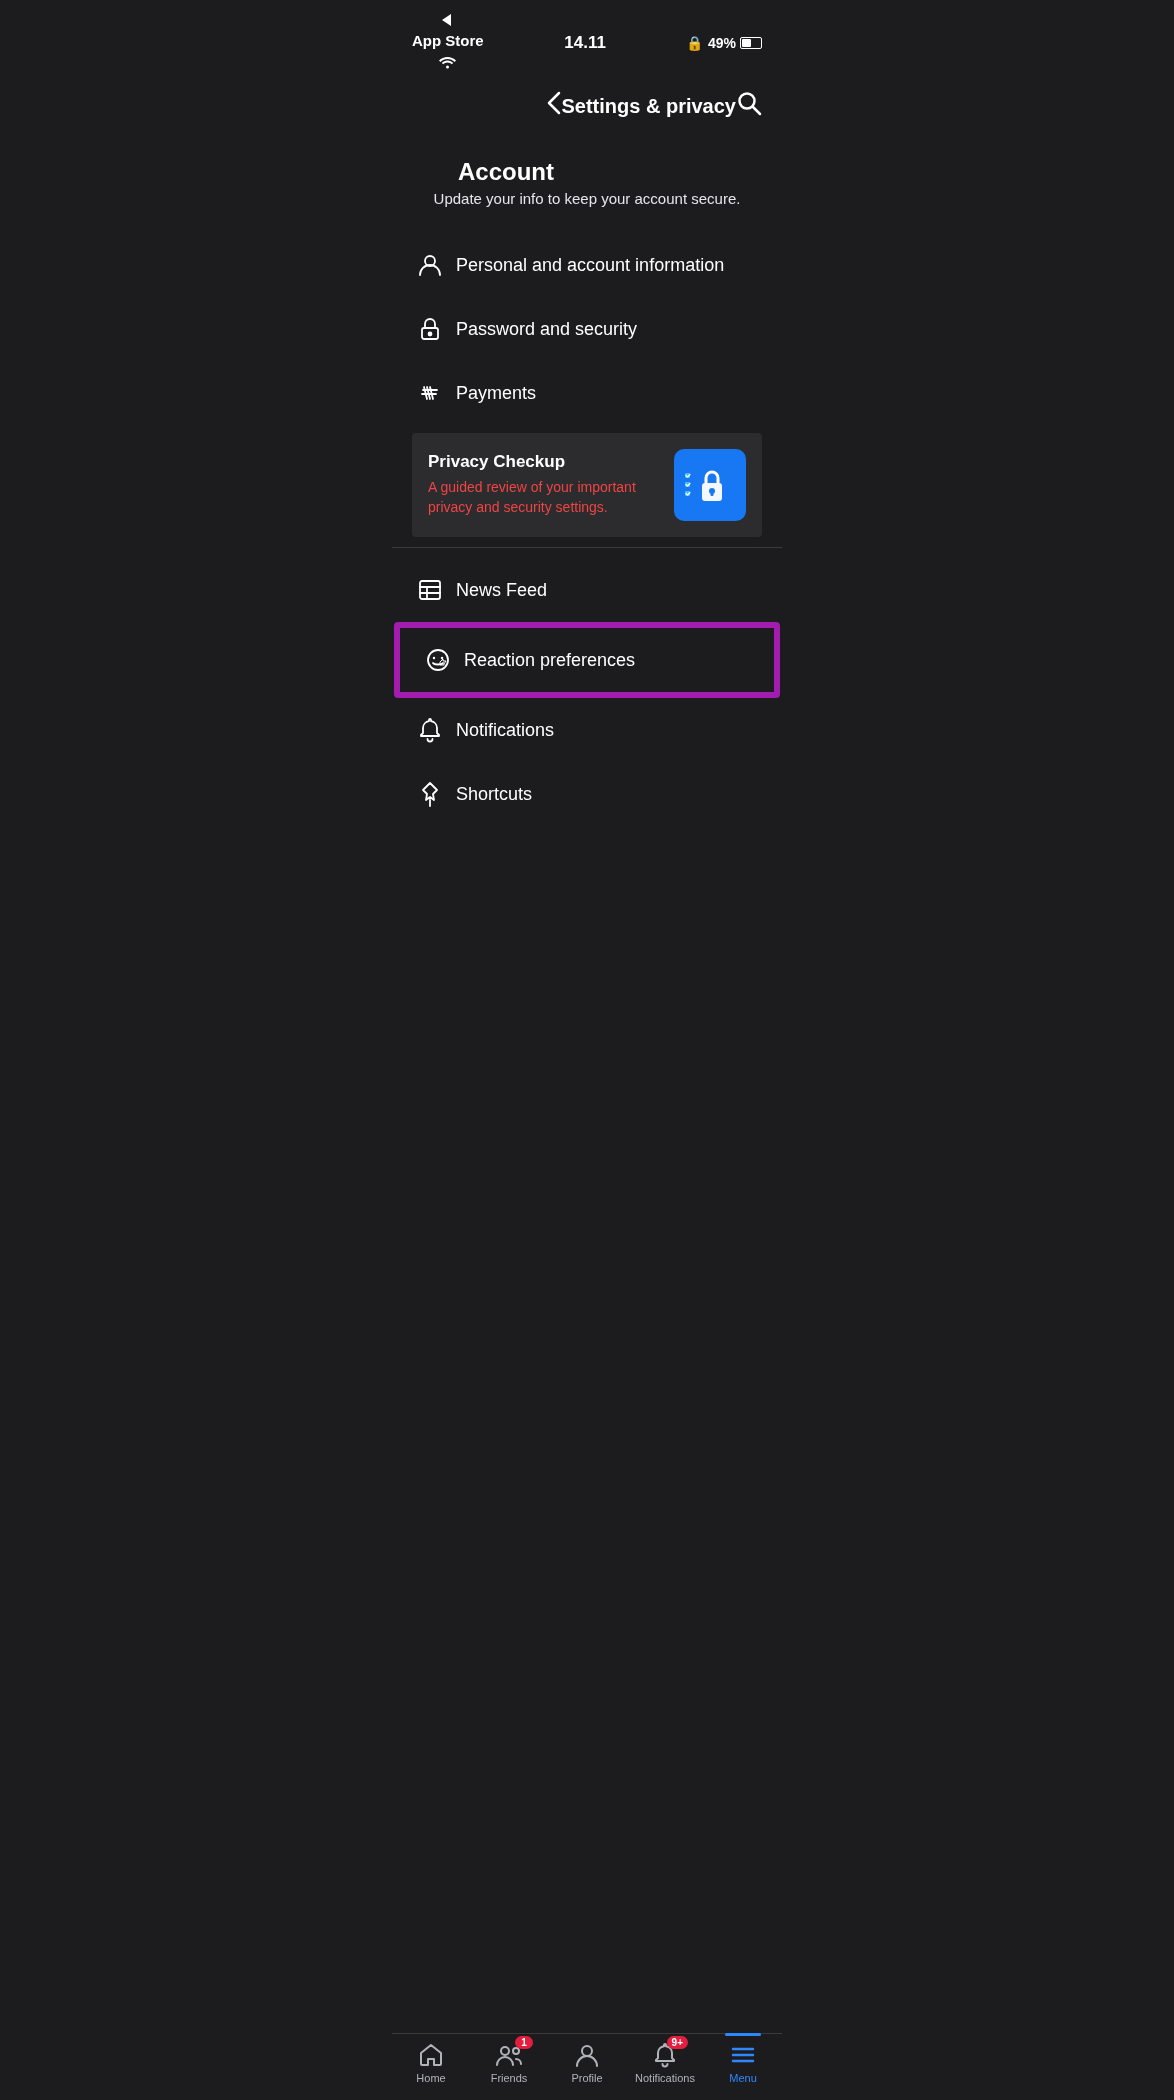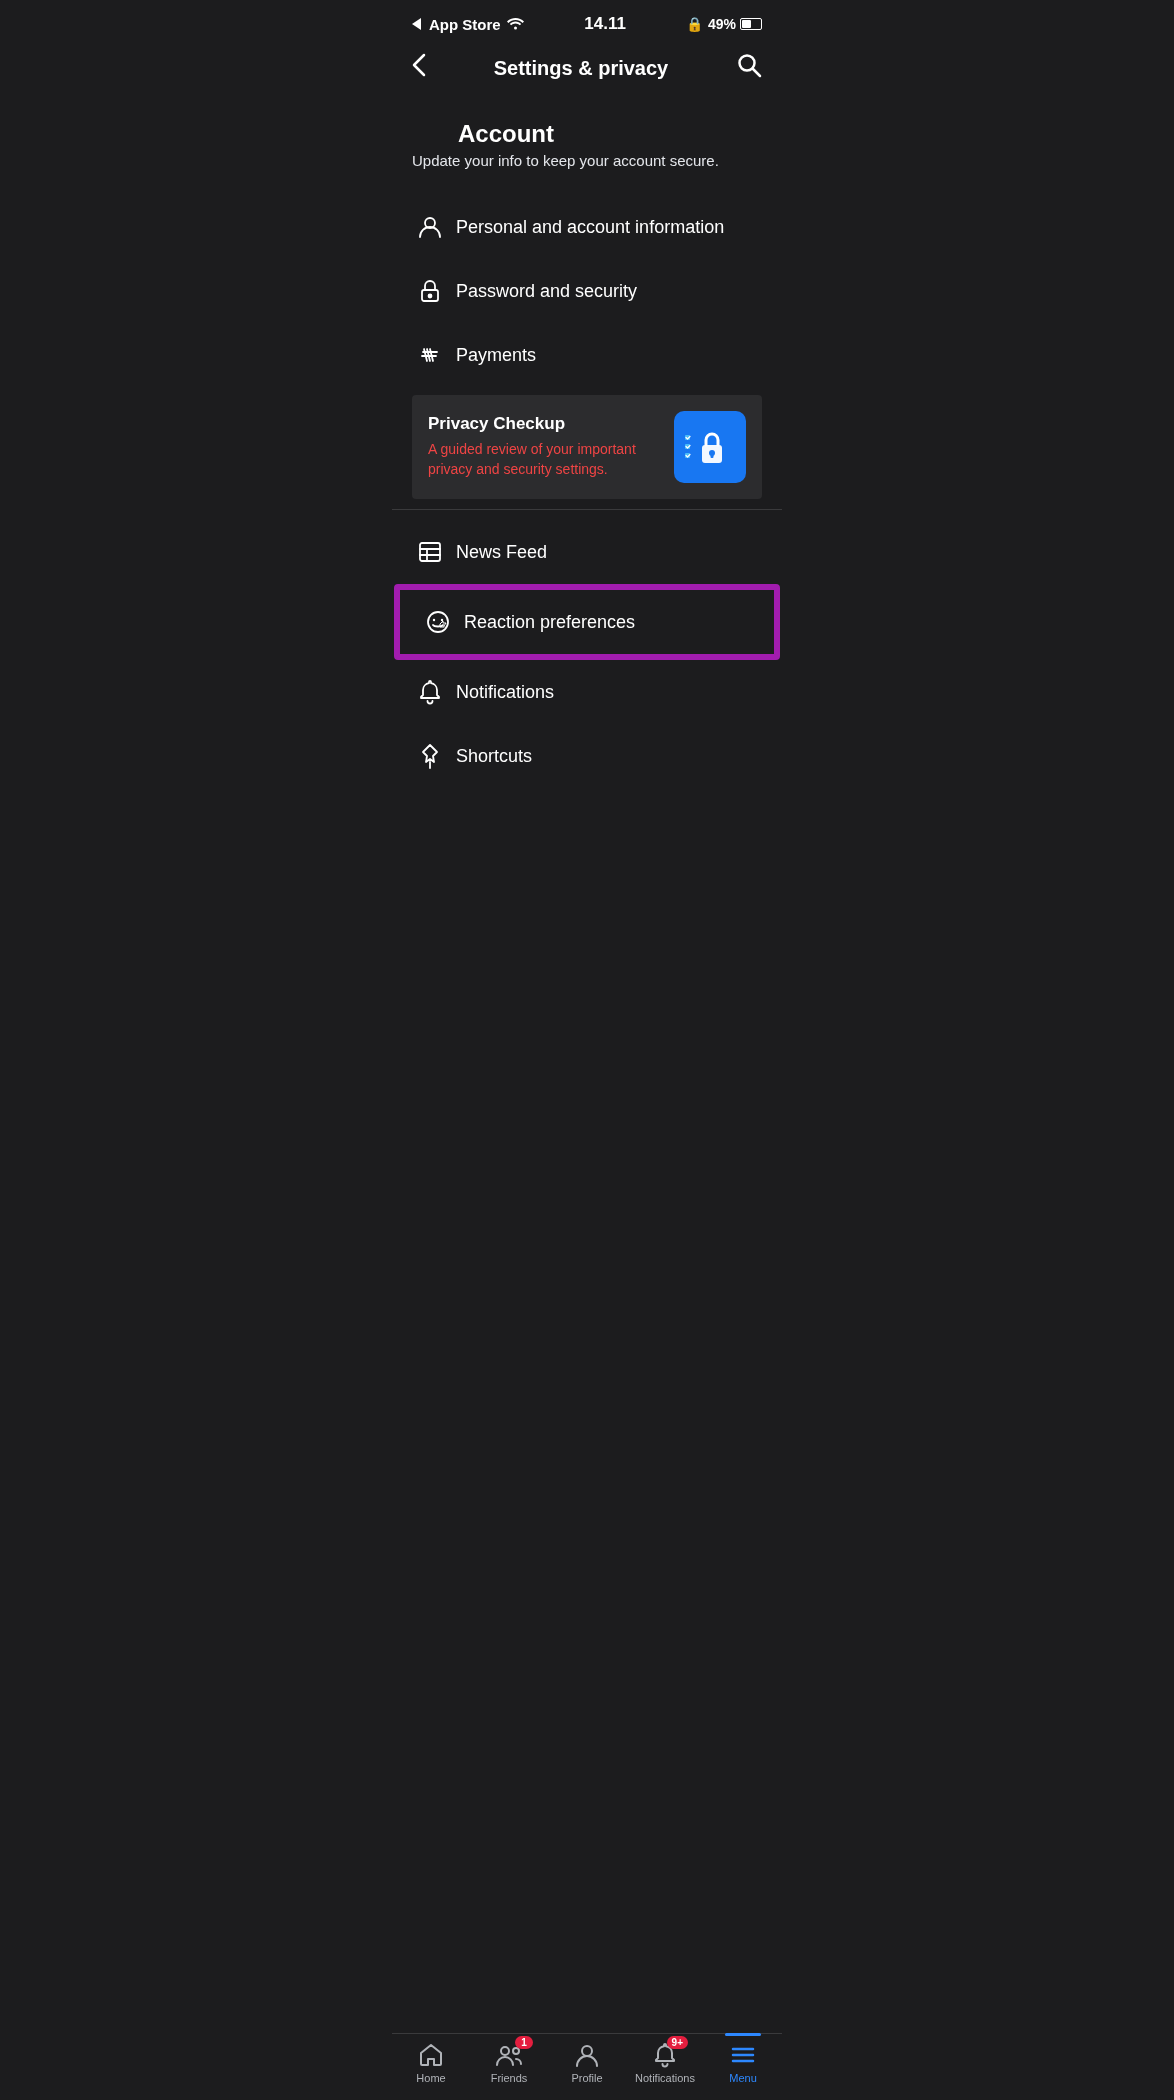--- a/index.html
+++ b/index.html
@@ -23,20 +23,21 @@
       padding: 14px 20px 8px;
       font-size: 15px;
       font-weight: 600;
     }
 
     .status-left {
       display: flex;
       align-items: center;
       gap: 6px;
       font-size: 15px;
+      flex-direction: column;
     }
 
     .status-center {
       font-size: 17px;
       font-weight: 600;
     }
 
     .status-right {
       display: flex;
       align-items: center;
@@ -50,21 +51,21 @@
       height: 0;
       border-top: 6px solid transparent;
       border-bottom: 6px solid transparent;
       border-right: 9px solid #ffffff;
       margin-right: 2px;
     }
 
     
     .nav-header {
       display: flex;
-      justify-content: space-between;
+      justify-content: flex-end;
       align-items: center;
       padding: 10px 20px 16px;
     }
 
     .nav-back {
       font-size: 26px;
       color: #ffffff;
       cursor: pointer;
     }
 
@@ -91,20 +92,21 @@
       color: #ffffff;
       margin-bottom: 4px;
       margin-left: 46px;
     }
 
     .section-subtitle {
       font-size: 15px;
       color: #e4e6eb;
       margin-bottom: 16px;
       font-weight: 500;
+      text-align: center;
     }
 
     
     .menu-item {
       display: flex;
       align-items: center;
       padding: 14px 20px;
       cursor: pointer;
       gap: 8px;
     }

